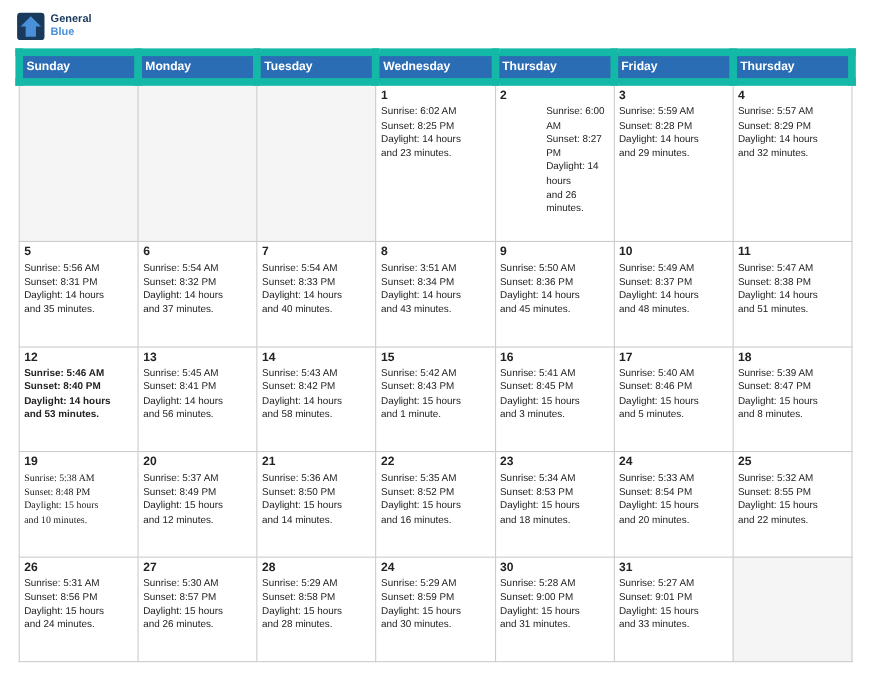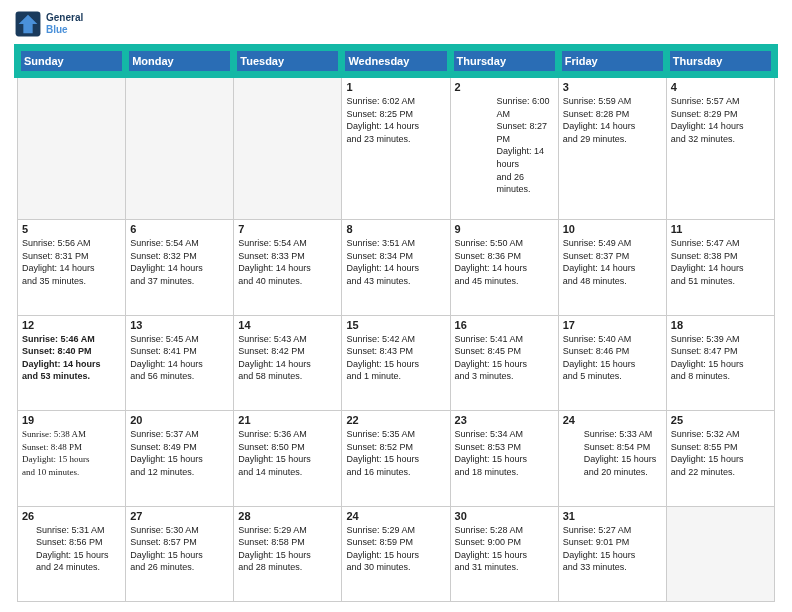--- a/index.html
+++ b/index.html
@@ -294,37 +294,37 @@
           </td>
           <td>
             <div class="day-num">23</div>
             <div class="cell-text" style="white-space: pre-wrap;">Sunrise: 5:34 AM
 Sunset: 8:53 PM
 Daylight: 15 hours
 and 18 minutes.</div>
           </td>
           <td>
             <div class="day-num">24</div>
-            <div class="cell-text" style="white-space: pre-wrap; margin-left: 21px;">Sunrise: 5:33 AM
+            <div class="cell-text" style="white-space: pre-wrap;">Sunrise: 5:33 AM
 Sunset: 8:54 PM
 Daylight: 15 hours
 and 20 minutes.</div>
           </td>
           <td>
             <div class="day-num">25</div>
             <div class="cell-text" style="white-space: pre-wrap;">Sunrise: 5:32 AM
 Sunset: 8:55 PM
 Daylight: 15 hours
 and 22 minutes.</div>
           </td>
         </tr>
         <tr>
           <td>
             <div class="day-num">26</div>
-            <div class="cell-text" style="white-space: pre-wrap; margin-left: 14px;">Sunrise: 5:31 AM
+            <div class="cell-text" style="white-space: pre-wrap;">Sunrise: 5:31 AM
 Sunset: 8:56 PM
 Daylight: 15 hours
 and 24 minutes.</div>
           </td>
           <td>
             <div class="day-num">27</div>
             <div class="cell-text" style="white-space: pre-wrap;">Sunrise: 5:30 AM
 Sunset: 8:57 PM
 Daylight: 15 hours
 and 26 minutes.</div>

